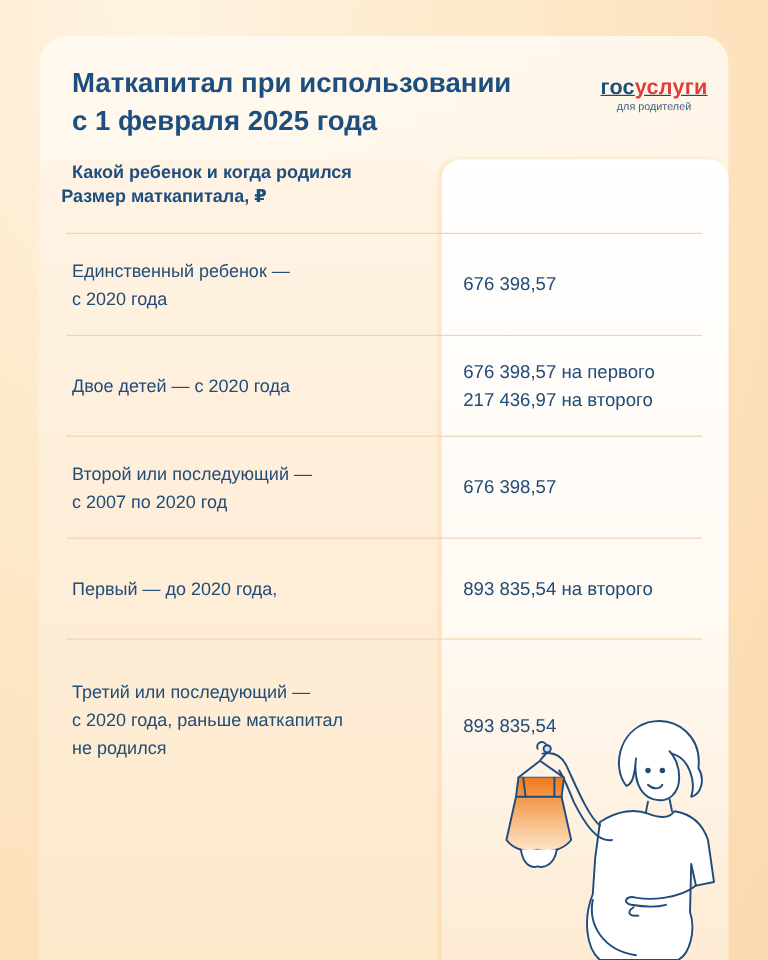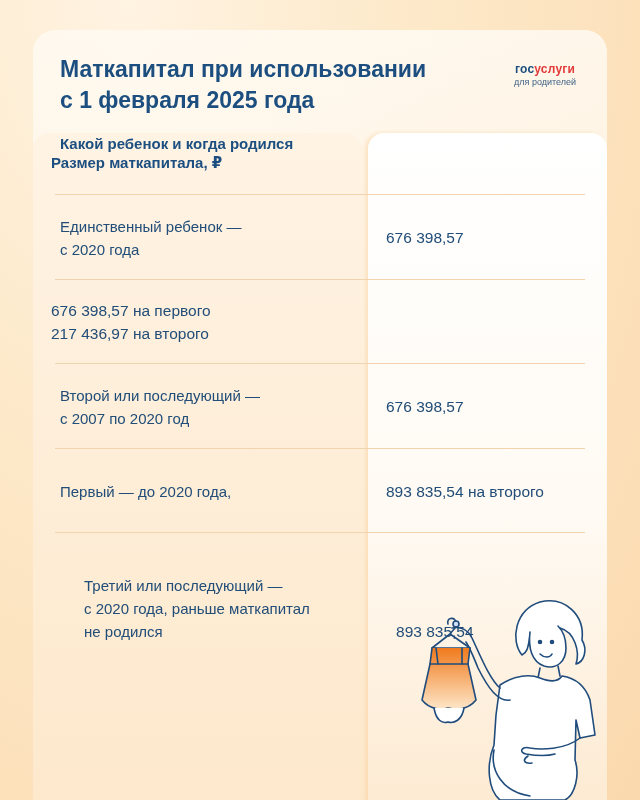--- a/index.html
+++ b/index.html
@@ -13,21 +13,21 @@
   .outer-card {
     position: absolute; left: 33px; top: 30px; width: 574px; height: 790px;
     border-radius: 22px;
     background: linear-gradient(180deg, rgba(255,250,242,0.85) 0%, rgba(255,244,226,0.55) 100%);
   }
   .title {
     position: absolute; left: 60px; top: 54px; width: 420px;
     font-size: 23px; line-height: 31px; font-weight: bold; color: #1c4f80;
   }
   .logo { position: absolute; left: 500px; top: 62px; width: 90px; text-align: center; }
-  .logo-main { font-size: 12px; font-weight: bold; letter-spacing: 0.2px; }
+  .logo-main { font-size: 18px; font-weight: bold; letter-spacing: 0.2px; text-decoration: underline; }
   .logo-gos { color: #1c4f80; }
   .logo-uslugi { color: #e23b3b; }
   .logo-sub { font-size: 9px; color: #3d5f84; margin-top: 1px; }
 
   .col-left {
     position: absolute; left: 33px; top: 133px; width: 329px; height: 700px;
     border-radius: 16px;
     background: linear-gradient(180deg, #fff3e4 0%, #fde8cb 100%);
   }
   .col-right {
@@ -43,21 +43,21 @@
   .divider {
     position: absolute; left: 22px; right: 22px; bottom: 0; height: 1px;
     background: #f1d4ae;
   }
   .hdr { height: 62px; flex-direction: column; }
   .hdr .c1, .hdr .c2 { font-size: 15px; font-weight: bold; color: #1c4f80; padding-top: 2px; }
   .r1 { height: 85px; }
   .r2 { height: 84px; }
   .r3 { height: 85px; }
   .r4 { height: 84px; }
-  .r5 { height: 110px; align-items: flex-end; padding-left: 24px; }
+  .r5 { height: 110px; align-items: center; }
   .r5 .c1, .r5 .c2 { align-items: flex-start; padding-top: 24px; }
   .cell-text { font-size: 15px; line-height: 23px; color: #214d78; }
   .val { font-size: 15.5px; line-height: 23px; color: #214d78; }
 
   .illustration { position: absolute; left: 390px; top: 560px; width: 220px; height: 240px; }
 </style>
 </head>
 <body>
 
 <div class="outer-card"></div>
@@ -91,20 +91,25 @@
       </div>
     <div class="c2">
         <div class="val">
       <div>676 398,57</div>
     </div>
       </div>
     <div class="divider"></div>
   </div>
 
   <div class="row r2">
+    <div class="c1">
+        <div class="cell-text">
+      <div>Двое детей — с 2020 года</div>
+    </div>
+      </div>
     <div class="c2">
         <div class="val">
       <div>676 398,57 на первого</div>
       <div>217 436,97 на второго</div>
     </div>
       </div>
     <div class="divider"></div>
   </div>
 
   <div class="row r3">

